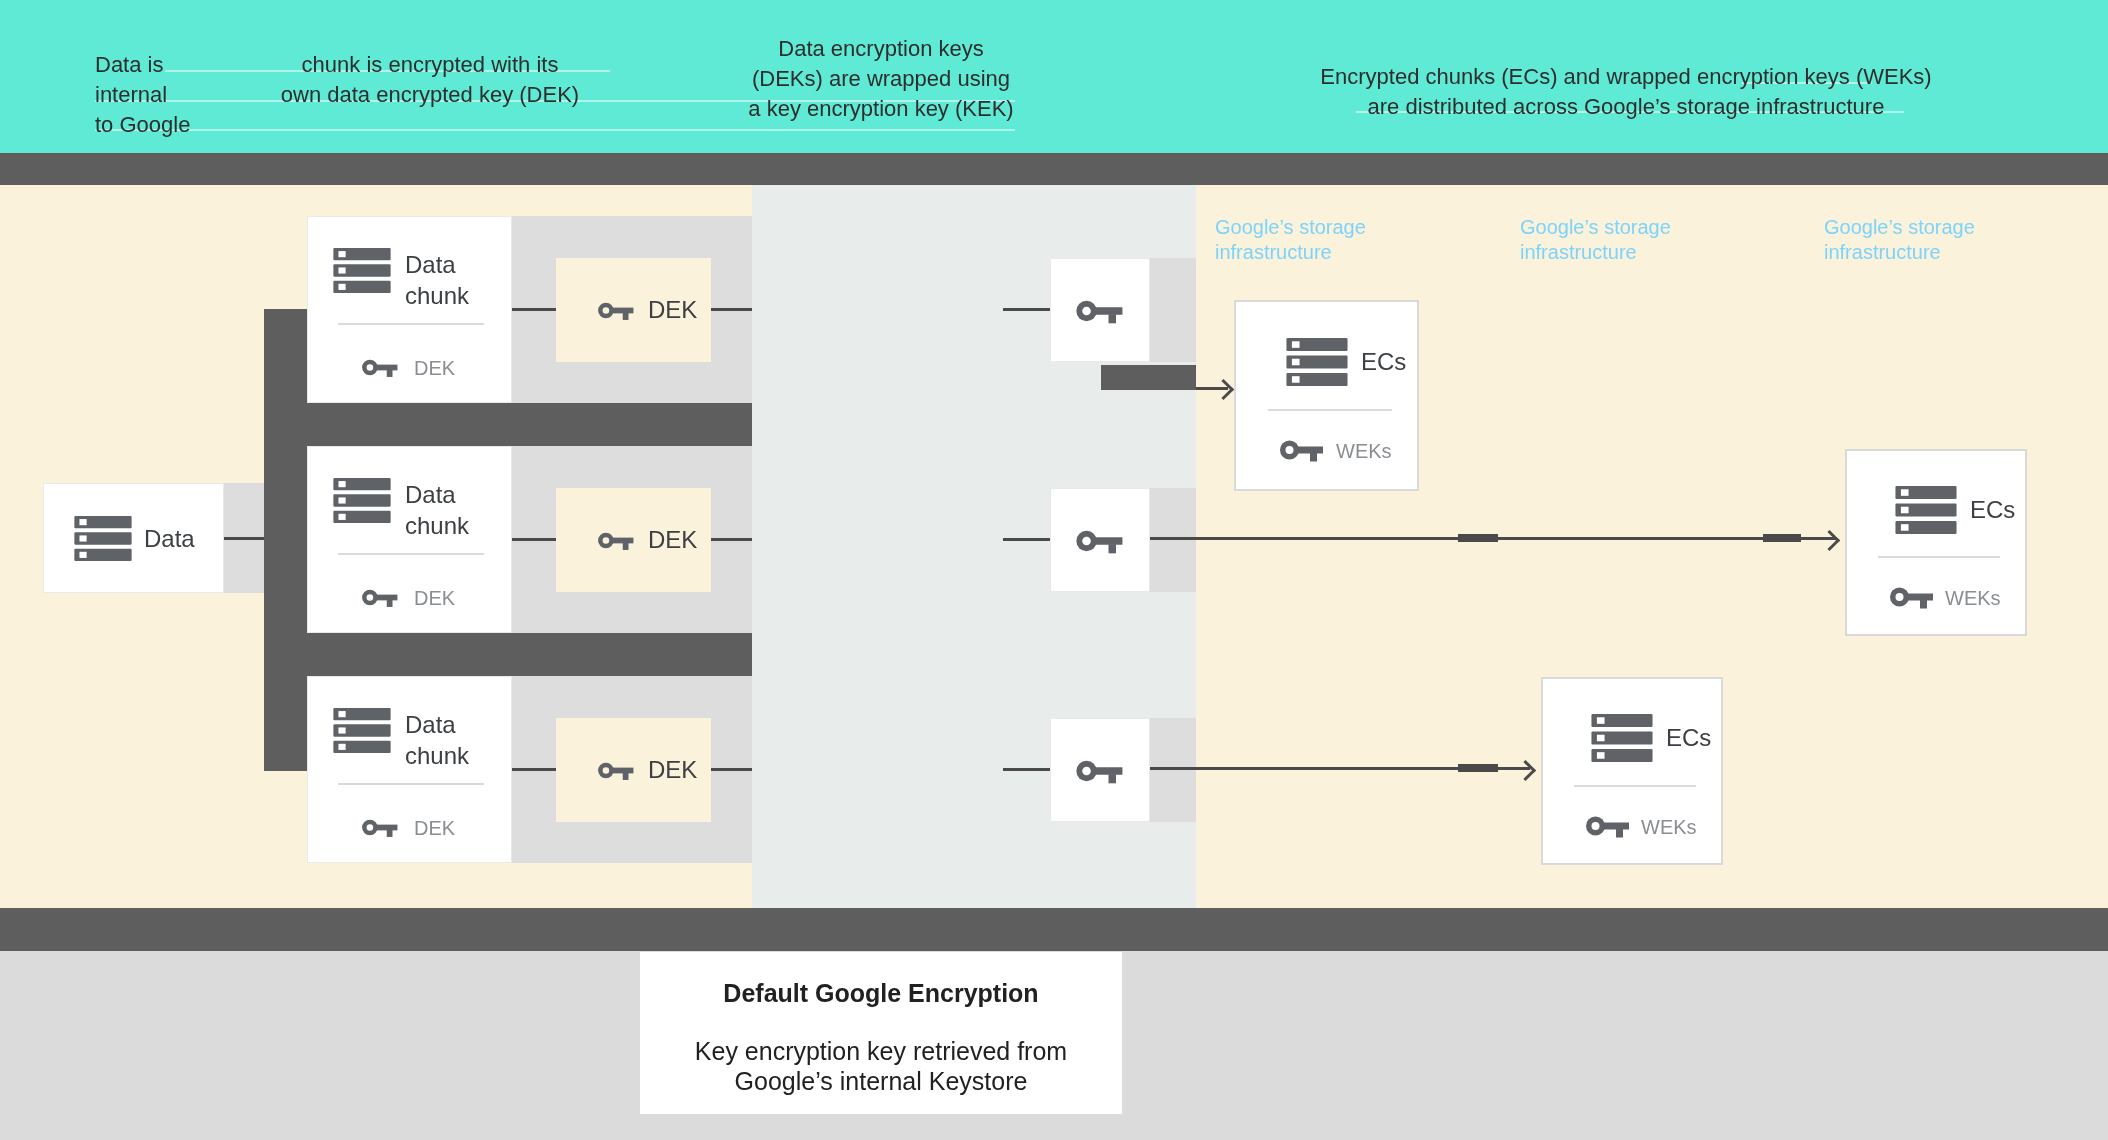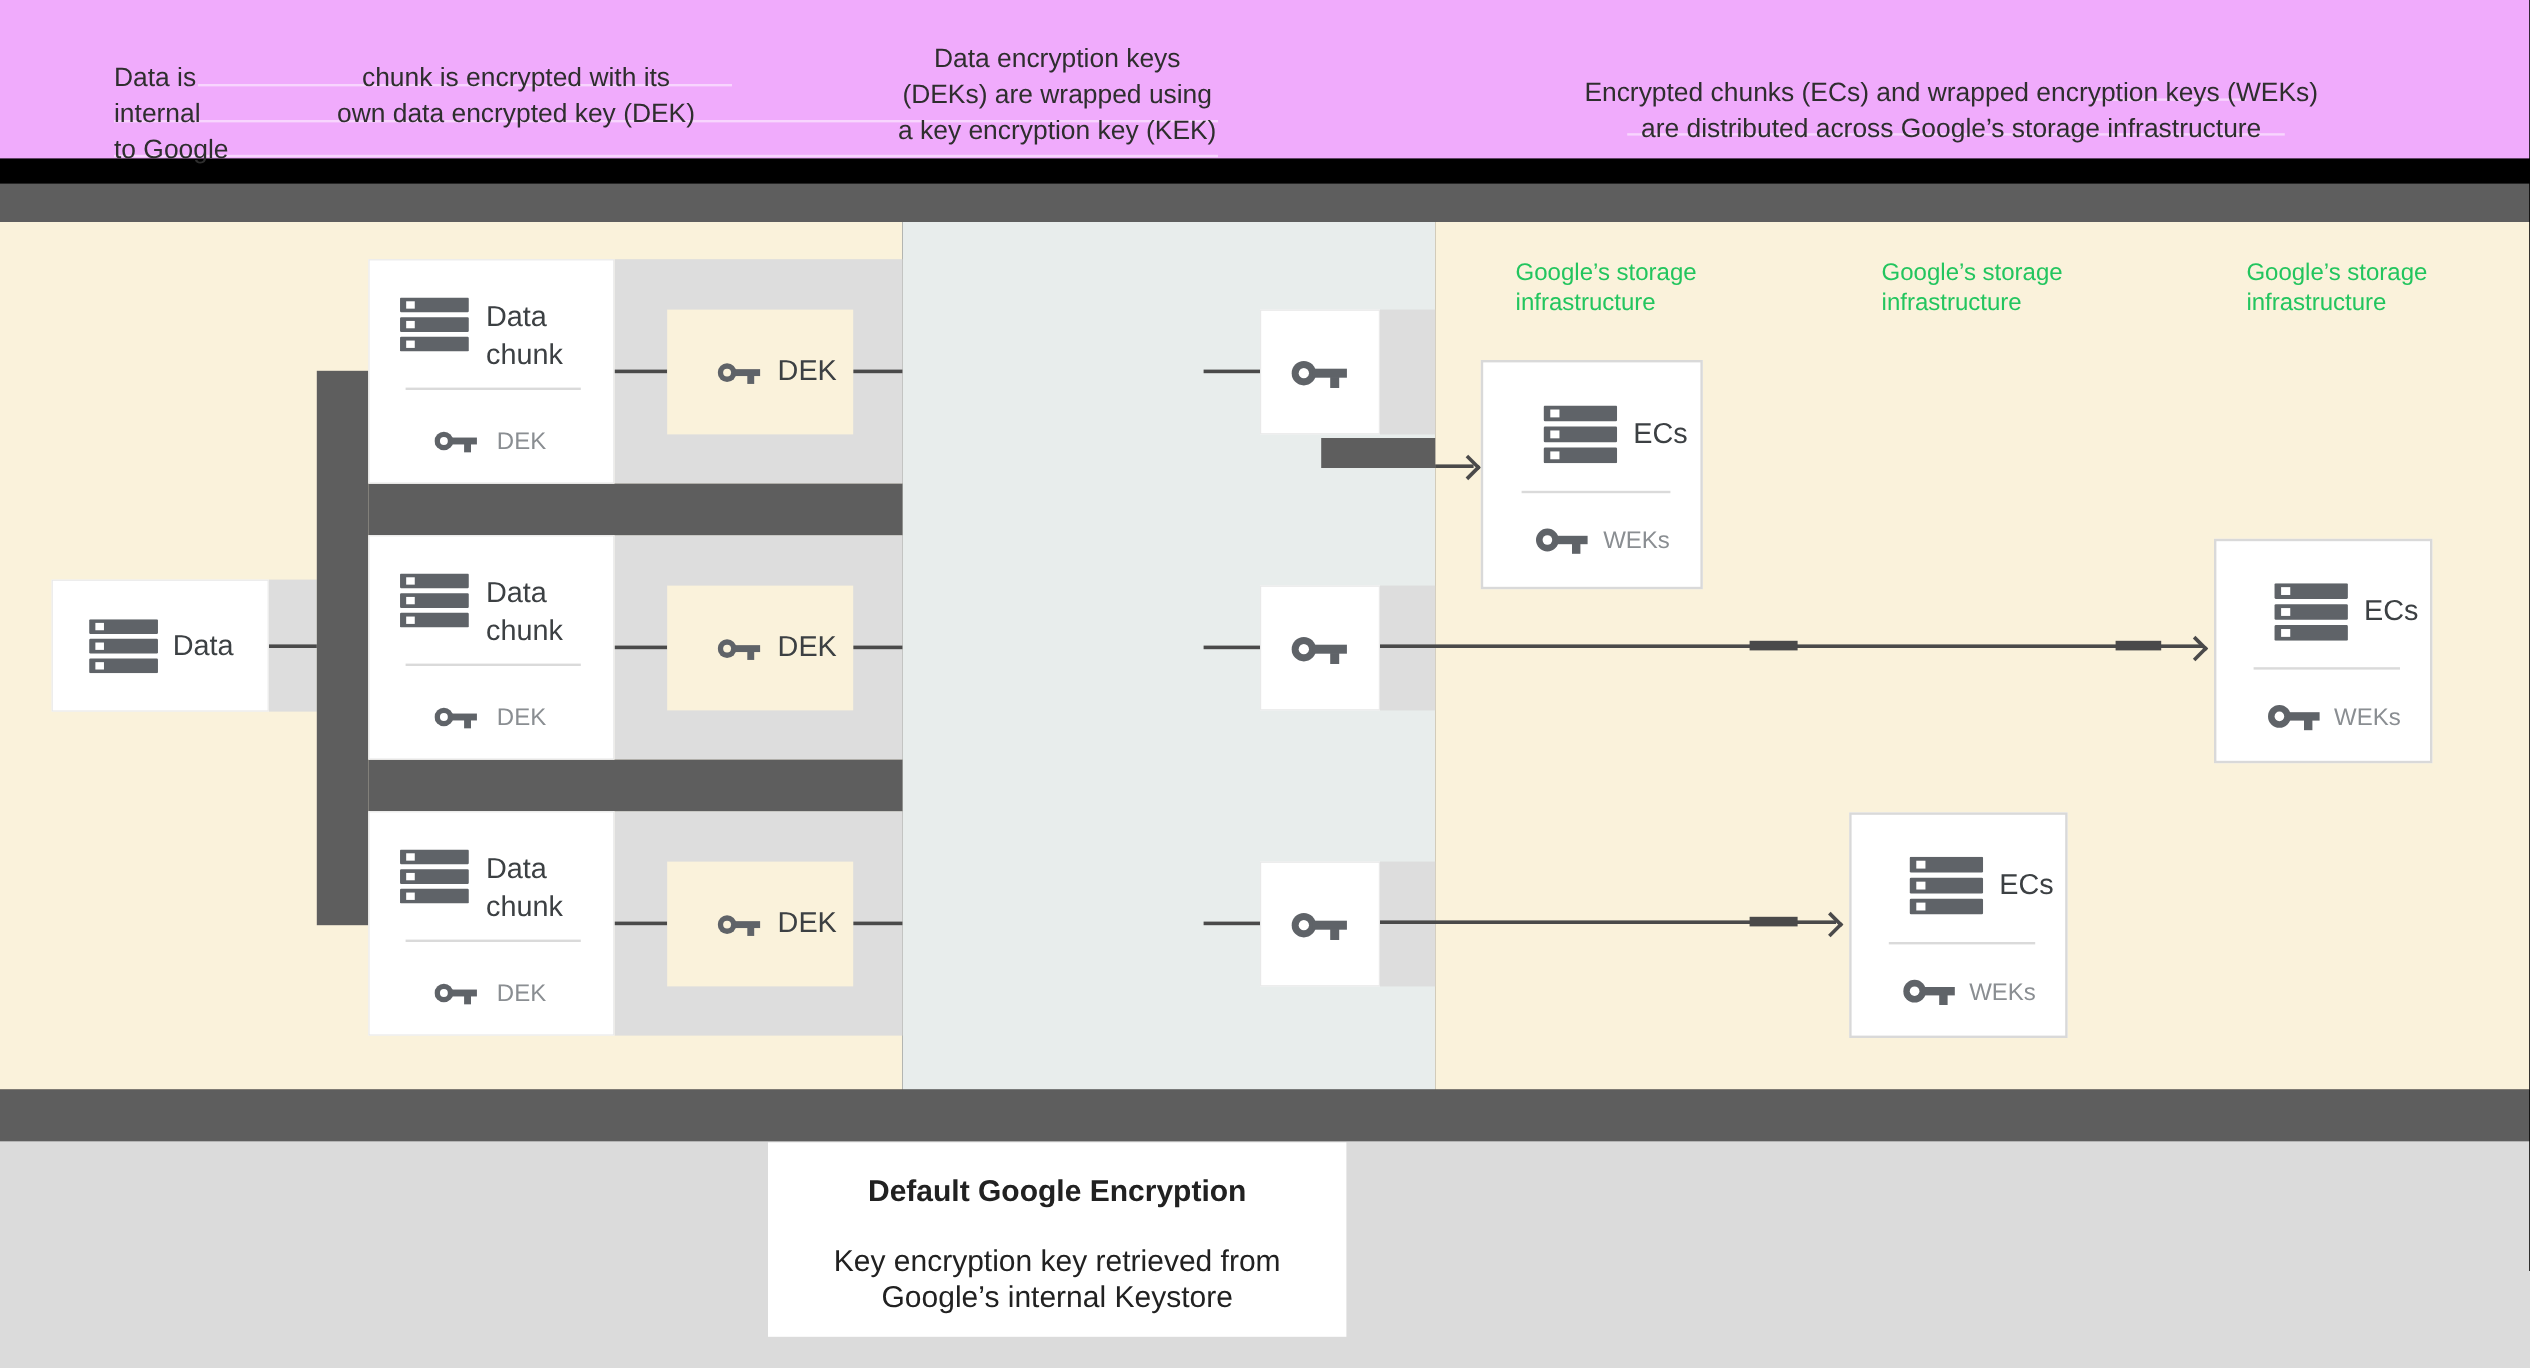--- a/index.html
+++ b/index.html
@@ -1,40 +1,40 @@
 <!DOCTYPE html>
 <html><head>
 <meta charset="utf-8">
 <style>
   html,body{margin:0;padding:0;background:#000;}
   #screen{position:relative;width:2108px;height:1140px;overflow:hidden;
           font-family:"Liberation Sans", sans-serif;background:#000;}
   .abs{position:absolute;}
   
-  .header{left:0;top:0;width:2108px;height:132px;background:#f0abfc;}
+  .header{left:0;top:0;width:2108px;height:153px;background:#5eead4;}
   .step{color:#2e2e2e;font-size:22px;line-height:30px;}
   .hrule{height:2px;background:rgba(255,255,255,.5);}
   
   .graybar{background:#5e5e5e;}
   .cream{background:#faf2db;}
   .midsec{background:#e8edec;}
   .rowrect{background:#dddddd;}
   
   .whitebox{background:#ffffff;border:1px solid #e9e9e9;box-sizing:border-box;}
   .dekbox{background:#faf2db;}
   .kekbox{background:#e6f2ea;border:2px solid #dde5df;box-sizing:border-box;}
   .ecbox{background:#ffffff;border:2px solid #d9d9d9;box-sizing:border-box;}
   .line{background:#4a4a4a;height:3px;}
   .thickseg{background:#4a4a4a;height:8px;}
   .chev{width:12px;height:12px;border-top:3px solid #4a4a4a;border-right:3px solid #4a4a4a;
         transform:rotate(45deg);}
   .divider{height:2px;background:#dadada;}
   .t-dark{color:#3c4043;font-size:24px;}
   .t-gray{color:#8a8e92;font-size:20px;}
-  .storage-label{color:#22c55e;font-size:20px;line-height:25px;margin-left:48px;}
+  .storage-label{color:#7dd3fc;font-size:20px;line-height:25px;}
   
   .footer{left:0;top:951px;width:2108px;height:189px;background:#dbdbdb;}
   .caption{left:640px;top:952px;width:482px;height:162px;background:#fff;text-align:center;}
   .caption .title{margin-top:26px;font-size:25px;font-weight:bold;color:#212121;line-height:30px;}
   .caption .body1{margin-top:28px;font-size:25px;color:#212121;line-height:30px;}
   .caption .body2{font-size:25px;font-weight:normal;color:#212121;line-height:30px;}
   .icon svg{display:block;}
 </style>
 </head>
 <body>

